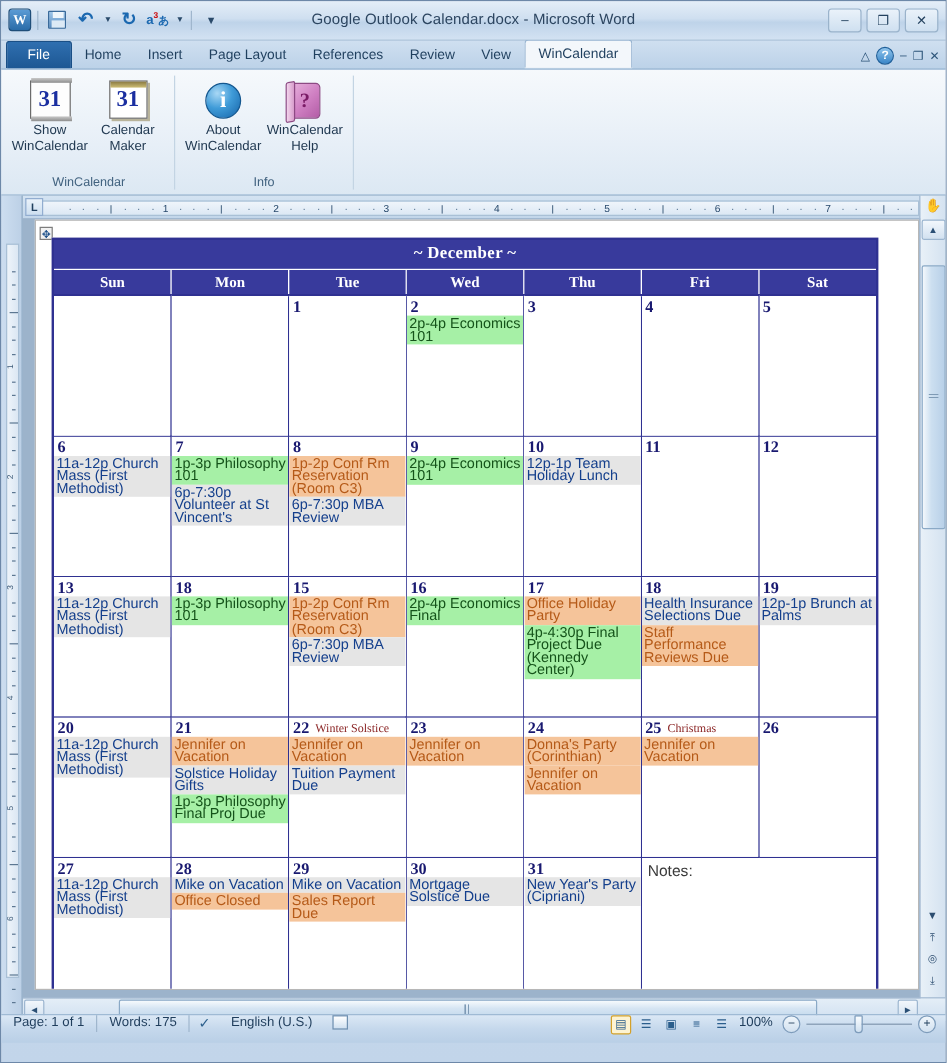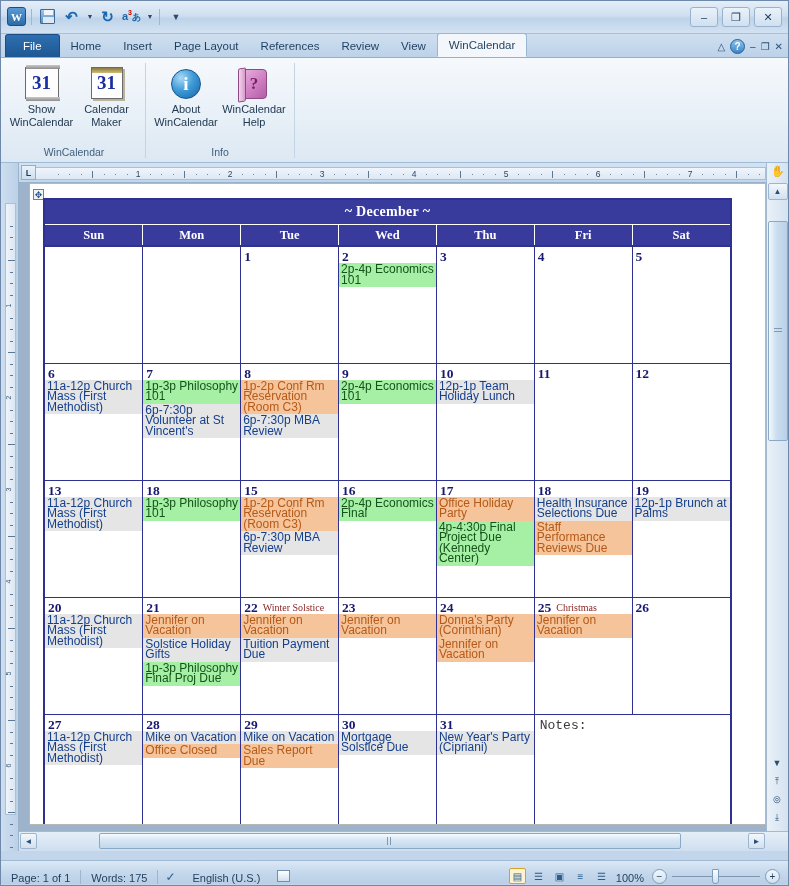--- a/index.html
+++ b/index.html
@@ -244,21 +244,21 @@
   .dayhead{ height:16px; white-space:nowrap; }
   .ev {
     font-size:12px; line-height:10.6px; padding:1px 2px 2px 2px;
     font-family:"Liberation Sans", sans-serif;
     word-wrap:break-word;
   }
   .ev.blue   { background:#e5e5e5; color:#143f8c; }
   .ev.green  { background:#a6f0a6; color:#15531a; }
   .ev.orange { background:#f5c49a; color:#b55a18; }
   .notes-label {
-    font-family:Liberation Mono, monospace;
+    font-family:Liberation Sans, sans-serif;
     font-size:13px; color:#3a3a3a; padding:3px 0 0 5px;
   }
 
   
   .vscroll {
     position:absolute; right:0; top:0; bottom:0; width:22px;
     background:linear-gradient(90deg,#e9f1f8,#d4e2f0);
     border-left:1px solid #a3bad2;
   }
   .sbbtn {
@@ -301,24 +301,24 @@
   }
   .nav-dots{ position:absolute; right:2px; bottom:24px; width:18px; }
   .nav-btn{
     width:16px;height:16px;margin:2px auto;border-radius:2px;
     display:flex;align-items:center;justify-content:center;
     font-size:9px;color:#2c4d70;cursor:pointer;
   }
 
   
   .statusbar {
-    position:absolute; left:0; right:0; bottom:1px; height:24px;
+    position:absolute; left:0; right:0; bottom:16px; height:24px;
     background:linear-gradient(180deg,#dbe8f5 0%,#c5d8ec 50%,#b9cfe6 100%);
     border-top:1px solid #9fbad4;
-    display:flex; align-items:flex-end; font-size:11px; color:#1f3d5c;
+    display:flex; align-items:flex-start; font-size:11px; color:#1f3d5c;
   }
   .sb-item{ padding:0 10px; cursor:pointer; white-space:nowrap; }
   .sb-sep{ width:1px; height:14px; background:#9fb6cd; }
   .sb-spacer{ flex:1; }
   .viewbtn{
     width:17px;height:16px;margin:0 2px;border-radius:2px;
     display:flex;align-items:center;justify-content:center; cursor:pointer;
     font-size:10px; color:#2b5e8c;
   }
   .viewbtn.sel{ border:1px solid #d4a12a; background:#fdf3d2; }
@@ -362,20 +362,21 @@
           <span class="ico-ab">a<sup>3</sup><span style="font-size:9px">あ</span></span>
         </div>
       <div class="qat-btn" style="width:9px">
           <span class="ico-caret">▼</span>
         </div>
       <div class="qat-sep"></div>
       <div class="qat-btn">
           <span class="ico-caret" style="font-size:9px">▼</span>
         </div>
     </div>
+    <div class="titletext">Google Outlook Calendar.docx  -  Microsoft Word</div>
     <div class="wincontrols">
       <div class="wc">–</div>
       <div class="wc">❐</div>
       <div class="wc close">✕</div>
     </div>
   </div>
 
   <div class="tabstrip">
     <div class="tab file">File</div>
     <div class="tab">Home</div>

